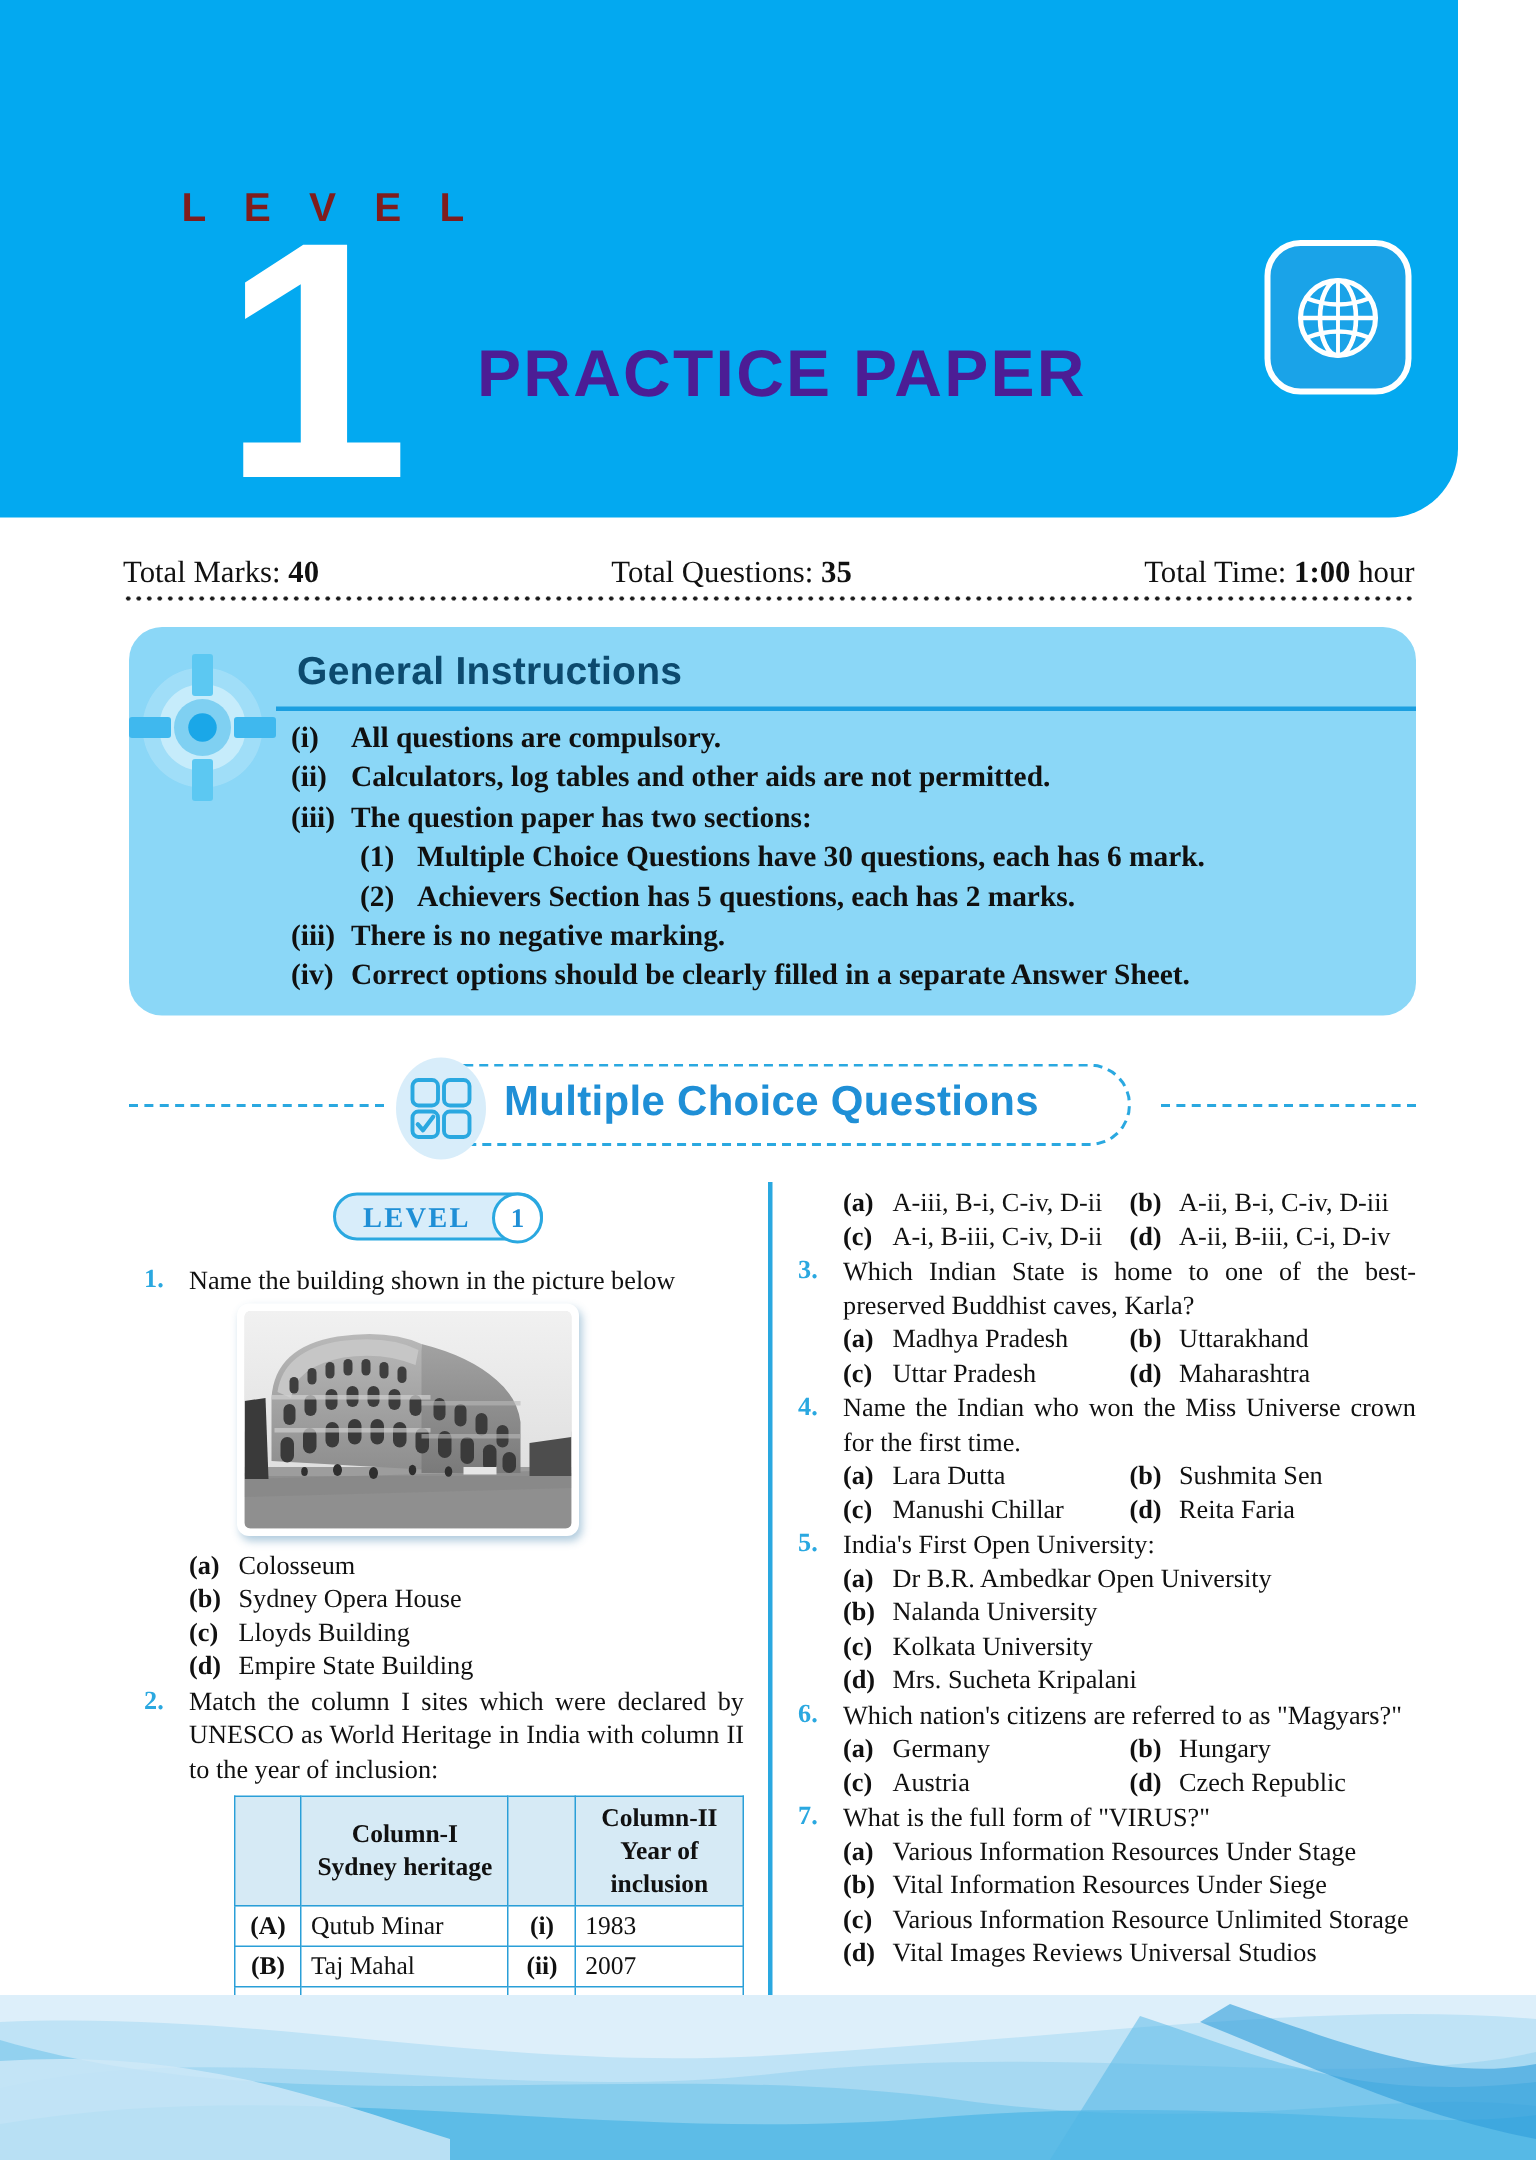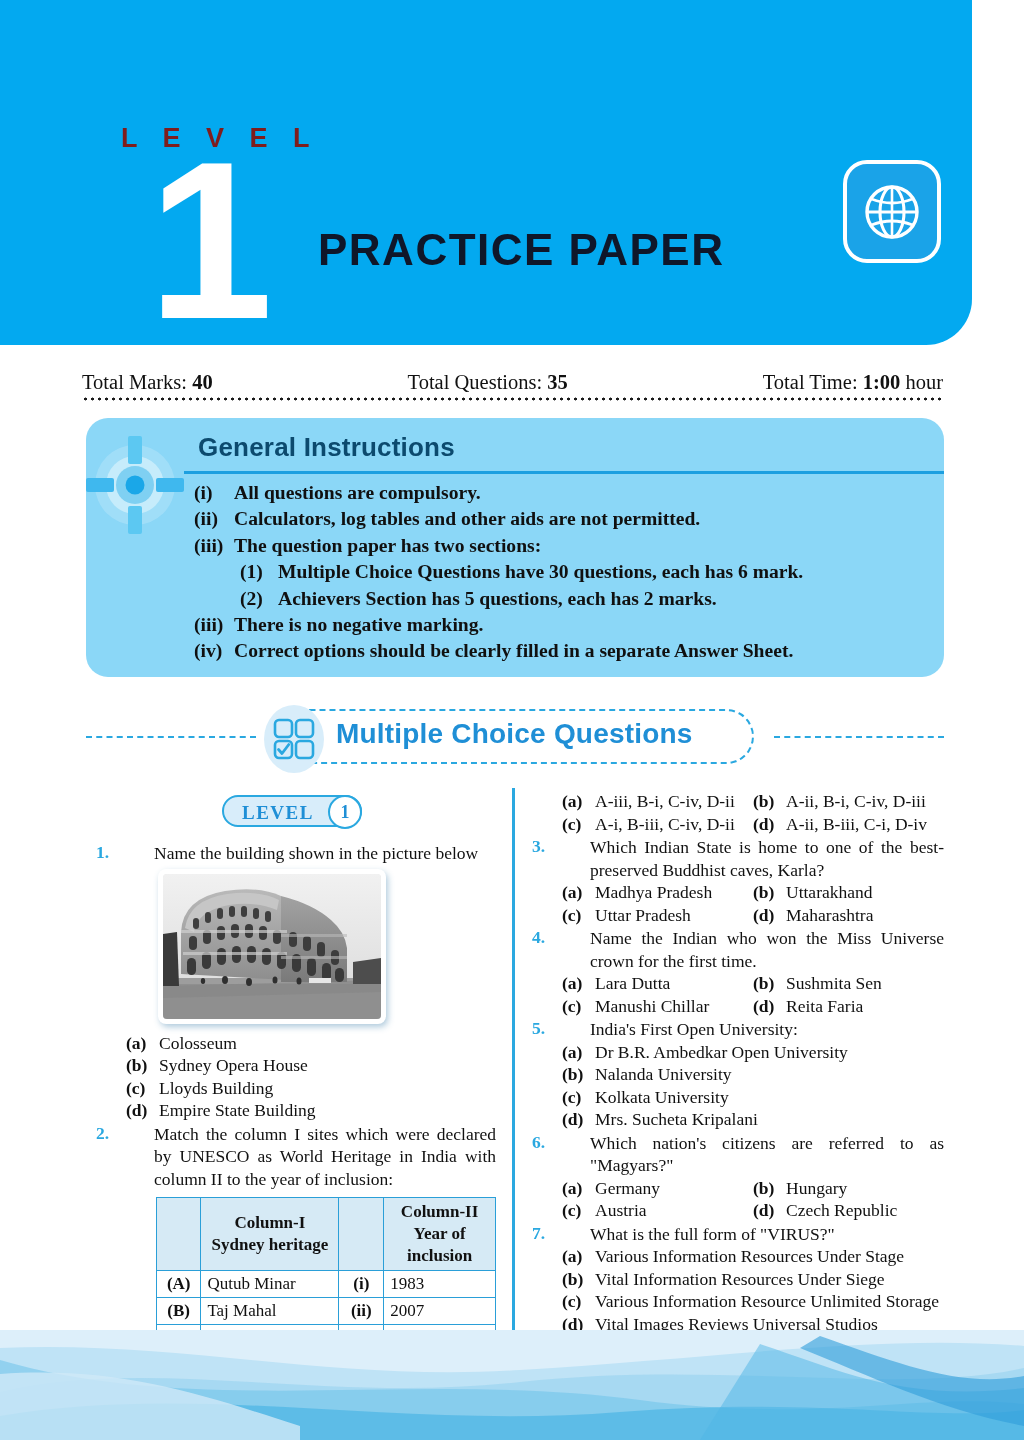--- a/index.html
+++ b/index.html
@@ -44,21 +44,21 @@
     color: #ffffff;
     font-family: "Liberation Sans", sans-serif;
     font-weight: 700;
     font-size: 225px;
     line-height: 225px;
     letter-spacing: -4px;
   }
   .practice-title {
     position: absolute;
     left: 318px; top: 225px;
-    color: #0f172a;
+    color: #4c1d95;
     font-family: "Liberation Sans", sans-serif;
     font-weight: 700;
     font-size: 44px;
     letter-spacing: 1.5px;
   }
   .globe-badge {
     position: absolute;
     left: 843px; top: 160px;
     width: 98px; height: 103px;
     border: 4px solid #ffffff;
@@ -220,21 +220,21 @@
 
   .q { display: flex; margin-bottom: 1px; }
   .q-num {
     flex: 0 0 30px;
     font-weight: 700;
     font-size: 17.5px;
     color: #2aa8e0;
     font-family: "Liberation Serif", serif;
   }
   .q-body { flex: 1; font-size: 17.5px; color: #111; line-height: 22.5px; }
-  .q-text { text-align: justify; margin-left: 28px; }
+  .q-text { text-align: justify; }
   .q-text.nojust { text-align: left; }
 
   .opt-list { margin-top: 0px; }
   .opt-row { display: flex; line-height: 22.5px; }
   .opt {
     display: flex;
     font-size: 17.5px;
     color: #111;
   }
   .opt .lbl { font-weight: 700; flex: 0 0 33px; }

